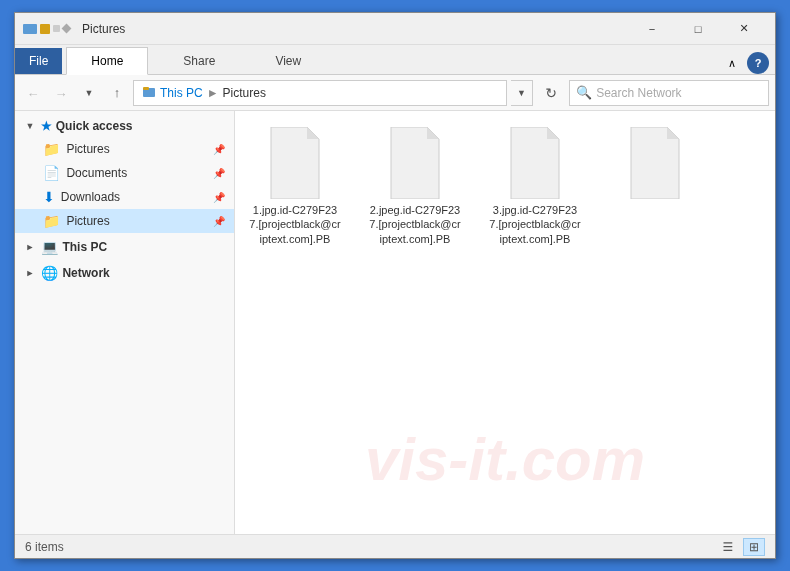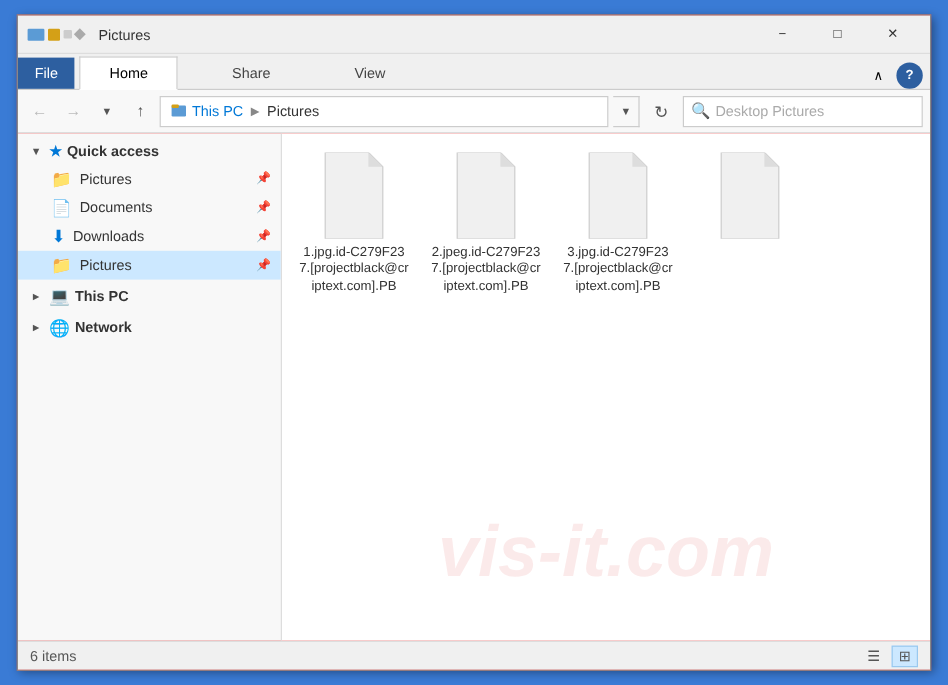--- a/index.html
+++ b/index.html
@@ -68,21 +68,21 @@
       align-items: flex-end;
       padding: 0 0 0 0;
       border-bottom: 1px solid #ccc;
       flex-shrink: 0;
     }
     .ribbon-tab {
       padding: 6px 24px;
       font-size: 12px;
       cursor: pointer;
       border: 1px solid transparent;
-      margin-right: 20px;
+      margin-right: 10px;
       background: transparent;
       border-bottom: none;
     }
     .ribbon-tab.active {
       background: #fff;
       border-color: #ccc;
       border-bottom: 1px solid #fff;
       margin-bottom: -1px;
       z-index: 1;
       color: #000;
@@ -253,21 +253,21 @@
       color: rgba(220, 80, 80, 0.12);
       font-style: italic;
       font-weight: bold;
       white-space: nowrap;
       pointer-events: none;
       z-index: 0;
     }
     .file-grid {
       display: flex;
       flex-wrap: wrap;
-      gap: 10px;
+      gap: 20px;
       position: relative;
       z-index: 1;
     }
     .file-item {
       width: 100px;
       display: flex;
       flex-direction: column;
       align-items: center;
       cursor: pointer;
       padding: 6px 4px;
@@ -367,21 +367,21 @@
           </svg>
       </span>
       <span style="color:#0078d7;cursor:pointer;">This PC</span>
       <span class="path-sep">►</span>
       <span>Pictures</span>
     </div>
     <button class="address-dropdown">▼</button>
     <button class="refresh-btn">↻</button>
     <div class="search-box">
       <span style="color:#aaa;font-size:13px;">🔍</span>
-      <span style="color:#aaa;">Desktop Pictures</span>
+      <span style="color:#aaa;">Search Network</span>
     </div>
   </div>
 
   <div class="main-area">
 
     <div class="sidebar">
 
       <div class="sidebar-section">
         <div class="sidebar-header">
           <span class="chevron">▼</span>

